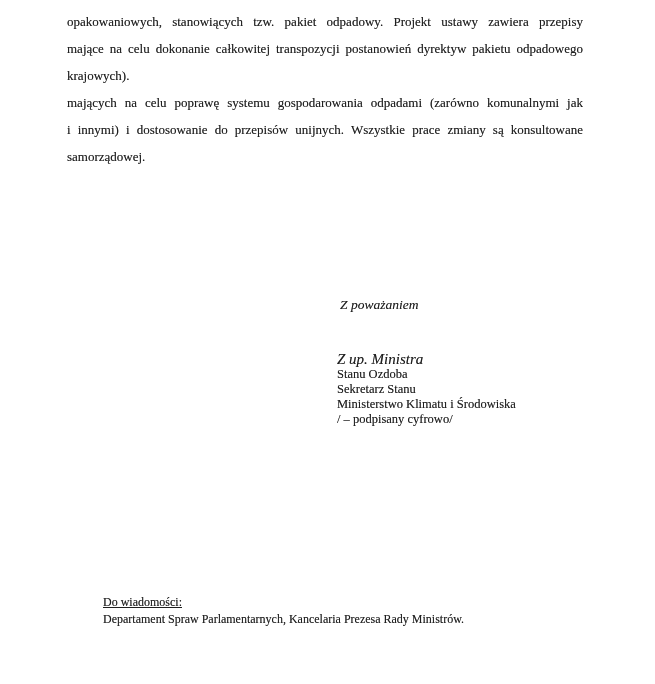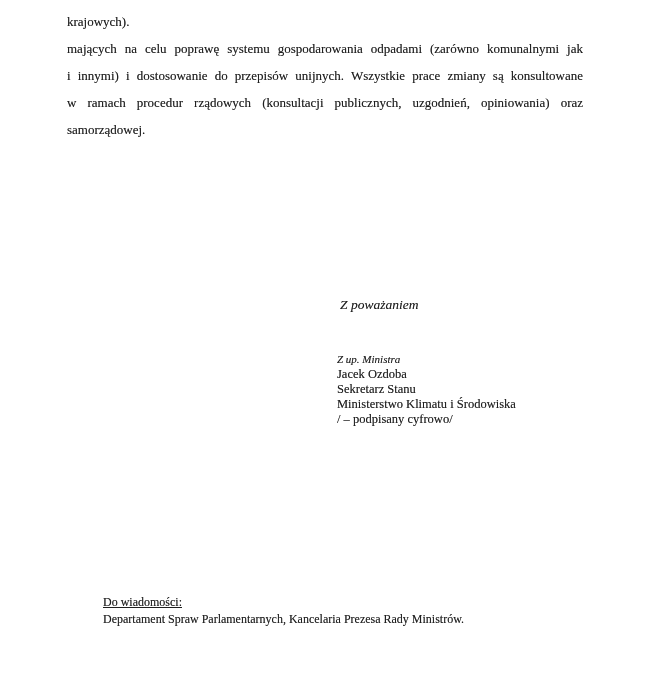--- a/index.html
+++ b/index.html
@@ -49,21 +49,21 @@
   }
   .signature {
     position: absolute;
     left: 337px;
     top: 352px;
     font-size: 12.5px;
     line-height: 15px;
   }
   .signature .onbehalf {
     font-style: italic;
-    font-size: 11px;
+    font-size: 15px;
   }
   .cc {
     position: absolute;
     left: 67px;
     top: 594px;
     font-size: 12px;
     line-height: 16.5px;
     margin-left: 36px;
   }
   .cc .cc-label {
@@ -71,35 +71,36 @@
     display: inline-block;
   }
 </style>
 </head>
 <body>
 
 <div class="page">
 
   <div class="body-text">
     <div>
+      <div class="line">opakowaniowych, stanowiących tzw. pakiet odpadowy. Projekt ustawy zawiera przepisy</div>
+      <div class="line">mające na celu dokonanie całkowitej transpozycji postanowień dyrektyw pakietu odpadowego</div>
       <div class="line last">krajowych).</div>
     </div>
     <div>
       <div class="line">mających na celu poprawę systemu gospodarowania odpadami (zarówno komunalnymi jak</div>
       <div class="line">i innymi) i dostosowanie do przepisów unijnych. Wszystkie prace zmiany są konsultowane</div>
-      <div class="line">w ramach procedur rządowych (konsultacji publicznych, uzgodnień, opiniowania) oraz</div>
       <div class="line last">samorządowej.</div>
     </div>
   </div>
 
   <div class="closing">Z poważaniem</div>
 
   <div class="signature">
     <div class="onbehalf">Z up. Ministra</div>
-    <div>Jacek Ozdoba</div>
+    <div>Stanu Ozdoba</div>
     <div>Sekretarz Stanu</div>
     <div>Ministerstwo Klimatu i Środowiska</div>
     <div>/ – podpisany cyfrowo/</div>
   </div>
 
   <div class="cc">
     <div class="cc-label">Do wiadomości:</div>
     <div>Departament Spraw Parlamentarnych, Kancelaria Prezesa Rady Ministrów.</div>
   </div>
 

